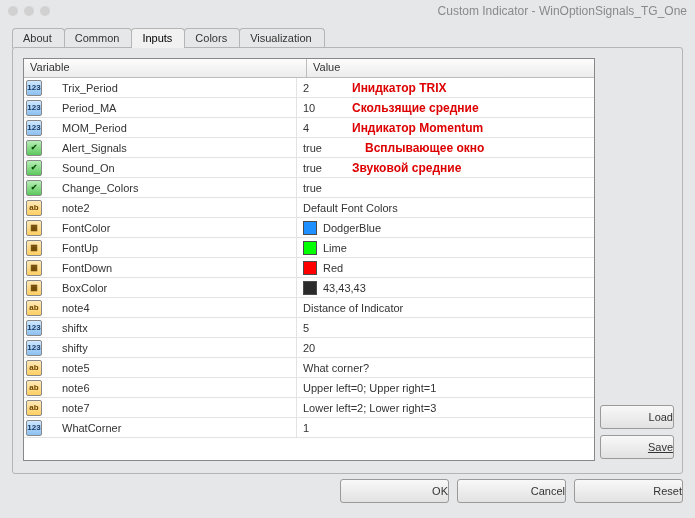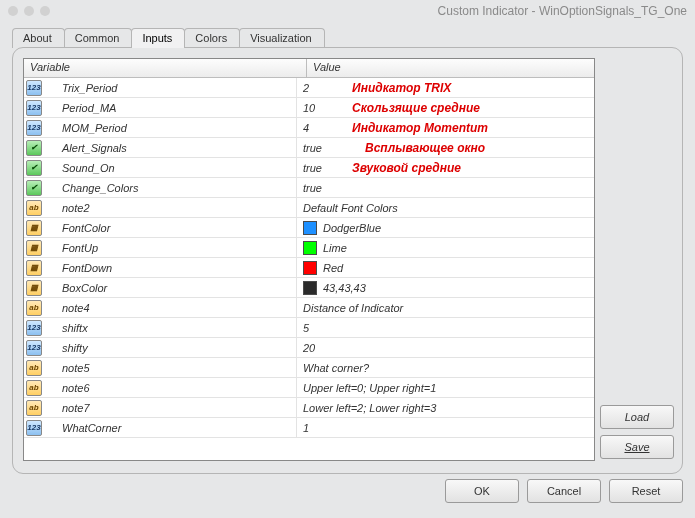--- a/index.html
+++ b/index.html
@@ -66,22 +66,21 @@
     z-index: 3;
   }
 
   .panel {
     position: absolute;
     left: 4px; right: 4px;
     top: 25px;
     bottom: 36px;
     border: 1px solid #b5b5b5;
     background: #e6e7e8;
-    border-radius: 11px;
-    font-style: italic;
+    border-radius: 3px;
   }
 
   
   .varbox {
     position: absolute;
     top: 10px; left: 10px;
     width: 570px;
     bottom: 12px;
     border: 1px solid #888;
     background: #fff;
@@ -163,22 +162,23 @@
     gap: 6px;
   }
   .btn {
     height: 22px;
     border: 1px solid #9a9a9a;
     background: linear-gradient(#f8f8f8,#e2e2e2);
     border-radius: 3px;
     font-size: 11px;
     display: flex;
     align-items: center;
-    justify-content: center;
+    justify-content: flex-end;
     cursor: default;
+    padding-left: 35px;
   }
 
   
   .bottombar {
     position: absolute;
     right: 4px;
     bottom: 4px;
     height: 30px;
     display: flex;
     align-items: center;

